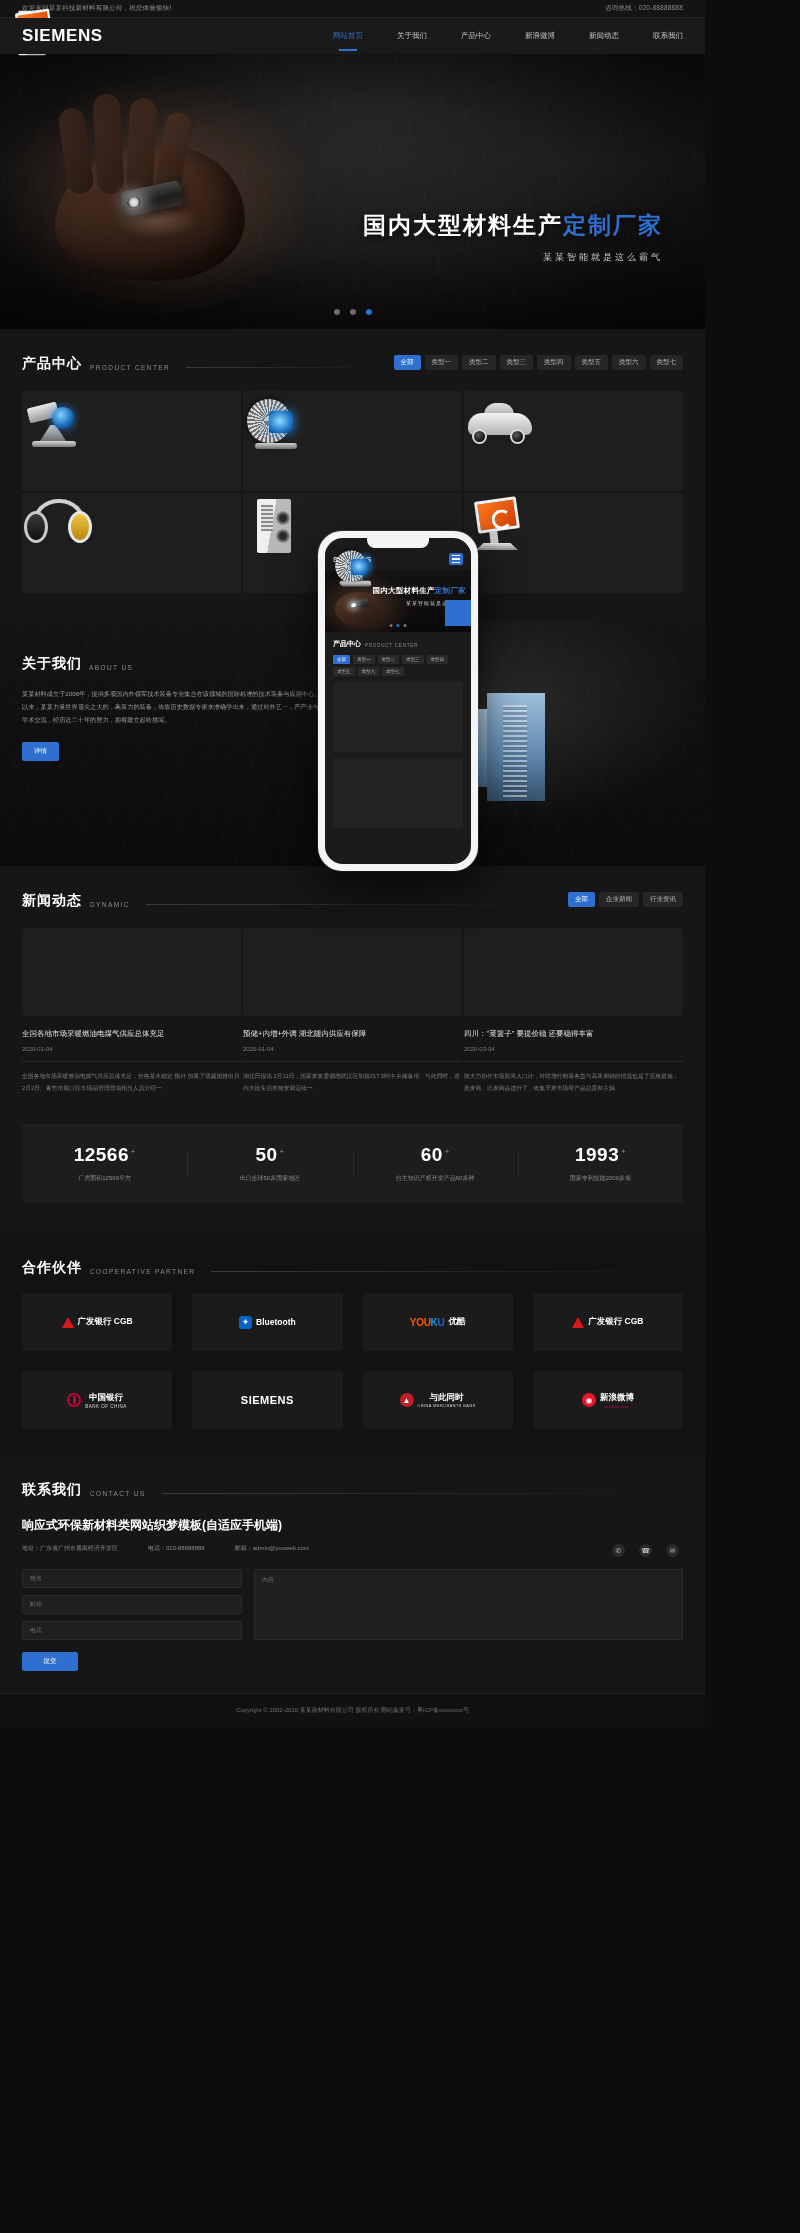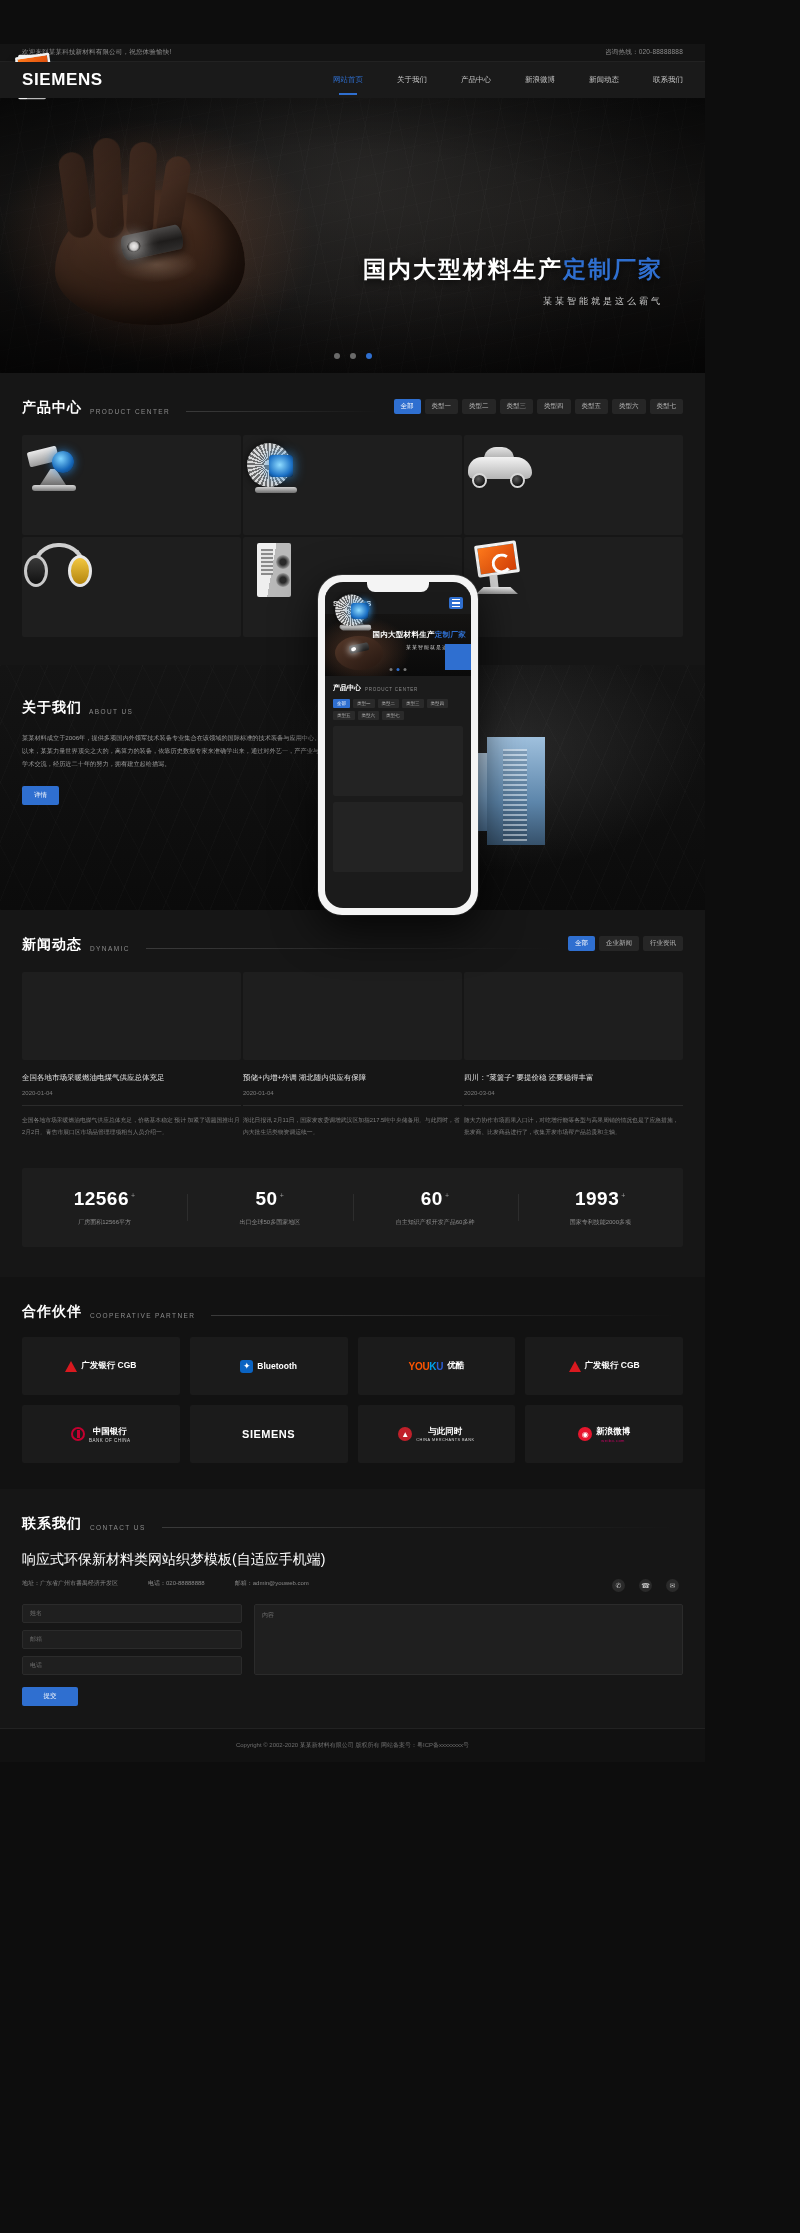--- a/index.html
+++ b/index.html
@@ -2,21 +2,21 @@
 <html lang="zh"><head>
 <meta charset="utf-8">
 <style>
   * { margin:0; padding:0; box-sizing:border-box; }
   html,body { background:#0d0d0d; }
   body {
     width:800px; height:2233px; position:relative; overflow:hidden;
     font-family:"Liberation Sans","DejaVu Sans",sans-serif;
     color:#cfcfcf; font-size:11px;
   }
-  .wrap { width:705px; position:relative;margin-top:44px; }
+  .wrap { width:705px; position:relative; }
 
   
   .topbar {
     height:18px; background:#141414; border-bottom:1px solid #222;
     display:flex; align-items:center; justify-content:space-between;
     padding:0 22px; font-size:6.5px; color:#8d8d8d; letter-spacing:.2px;
   }
 
   
   .header {
@@ -221,36 +221,36 @@
     padding:20px 0;
   }
   .stat { text-align:center; position:relative; }
   .stat + .stat:before { content:""; position:absolute; left:0; top:6px; bottom:6px; width:1px; background:#2d2d2d; }
   .stat-num { font-size:19px; font-weight:bold; color:#fff; letter-spacing:.5px; }
   .stat-num sup { font-size:7px; color:#9a9a9a; font-weight:normal; margin-left:2px; vertical-align:super; }
   .stat-lbl { margin-top:8px; font-size:6px; color:#8d8d8d; }
 
   
   .part-sect { background:#121212; padding-bottom:26px; }
-  .pgrid { display:grid; grid-template-columns:repeat(4,1fr); gap:10px; margin-top:16px; }
+  .pgrid { display:grid; grid-template-columns:repeat(4,1fr); gap:20px; margin-top:16px; }
   .plogo { height:58px; background:#1b1b1b; border-radius:2px; display:flex; align-items:center; justify-content:center; gap:4px; }
   .lg-txt { font-size:8.5px; font-weight:bold; color:#fff; }
   .lg-sm { font-size:4.5px; color:#d8d8d8; letter-spacing:.5px; }
   .tri-red { width:0;height:0;border-left:6px solid transparent;border-right:6px solid transparent;border-bottom:11px solid #d9191f; }
   .bt-badge { width:13px;height:13px;border-radius:3px;background:#0a63c2;color:#fff;font-size:9px;display:flex;align-items:center;justify-content:center; }
   .boc { width:14px;height:14px;border-radius:50%;border:2.5px solid #c3002f;position:relative; }
   .boc:after { content:"";position:absolute;left:4px;top:1px;width:3px;height:8px;background:#c3002f; }
   .cmb { width:14px;height:14px;border-radius:50%;background:#c0202a;color:#fff;font-size:8px;display:flex;align-items:center;justify-content:center; }
   .sina { width:14px;height:14px;border-radius:50%;background:#e6162d;color:#fff;font-size:8px;display:flex;align-items:center;justify-content:center; }
   .youku { font-size:10px; font-weight:bold; letter-spacing:-.3px; }
   .youku .a{color:#ff5500}.youku .b{color:#ff5500}.youku .c{color:#00a0e9}.youku .d{color:#2b5fd9}
 
   
   .contact { background:#161616; padding:26px 22px 22px; }
-  .c-title { margin-top:18px; font-size:14px; font-weight:normal; color:#fff; }
+  .c-title { margin-top:18px; font-size:12px; font-weight:bold; color:#fff; }
   .c-meta { margin-top:10px; display:flex; gap:30px; font-size:6px; color:#8a8a8a; }
   .c-icons { position:absolute; right:26px; display:flex; gap:14px; }
   .c-ico { width:13px; height:13px; border-radius:50%; background:#2a2a2a; color:#bdbdbd; font-size:7px; display:flex; align-items:center; justify-content:center; }
   .form { display:flex; gap:12px; margin-top:16px; }
   .form-left { width:220px; display:flex; flex-direction:column; gap:7px; }
   .fld { height:19px; background:#1f1f1f; border:1px solid #2b2b2b; border-radius:2px; display:flex; align-items:center; padding:0 7px; font-size:6px; color:#6d6d6d; }
   .area { flex:1; height:71px; background:#1f1f1f; border:1px solid #2b2b2b; border-radius:2px; padding:6px 7px; font-size:6px; color:#6d6d6d; }
   .submit { margin-top:12px; width:56px; height:19px; background:#2f6fd0; color:#fff; font-size:6.5px; display:flex; align-items:center; justify-content:center; border-radius:2px; }
 
   .footer { background:#111; border-top:1px solid #222; height:34px; display:flex; align-items:center; justify-content:center; font-size:6px; color:#6f6f6f; }

